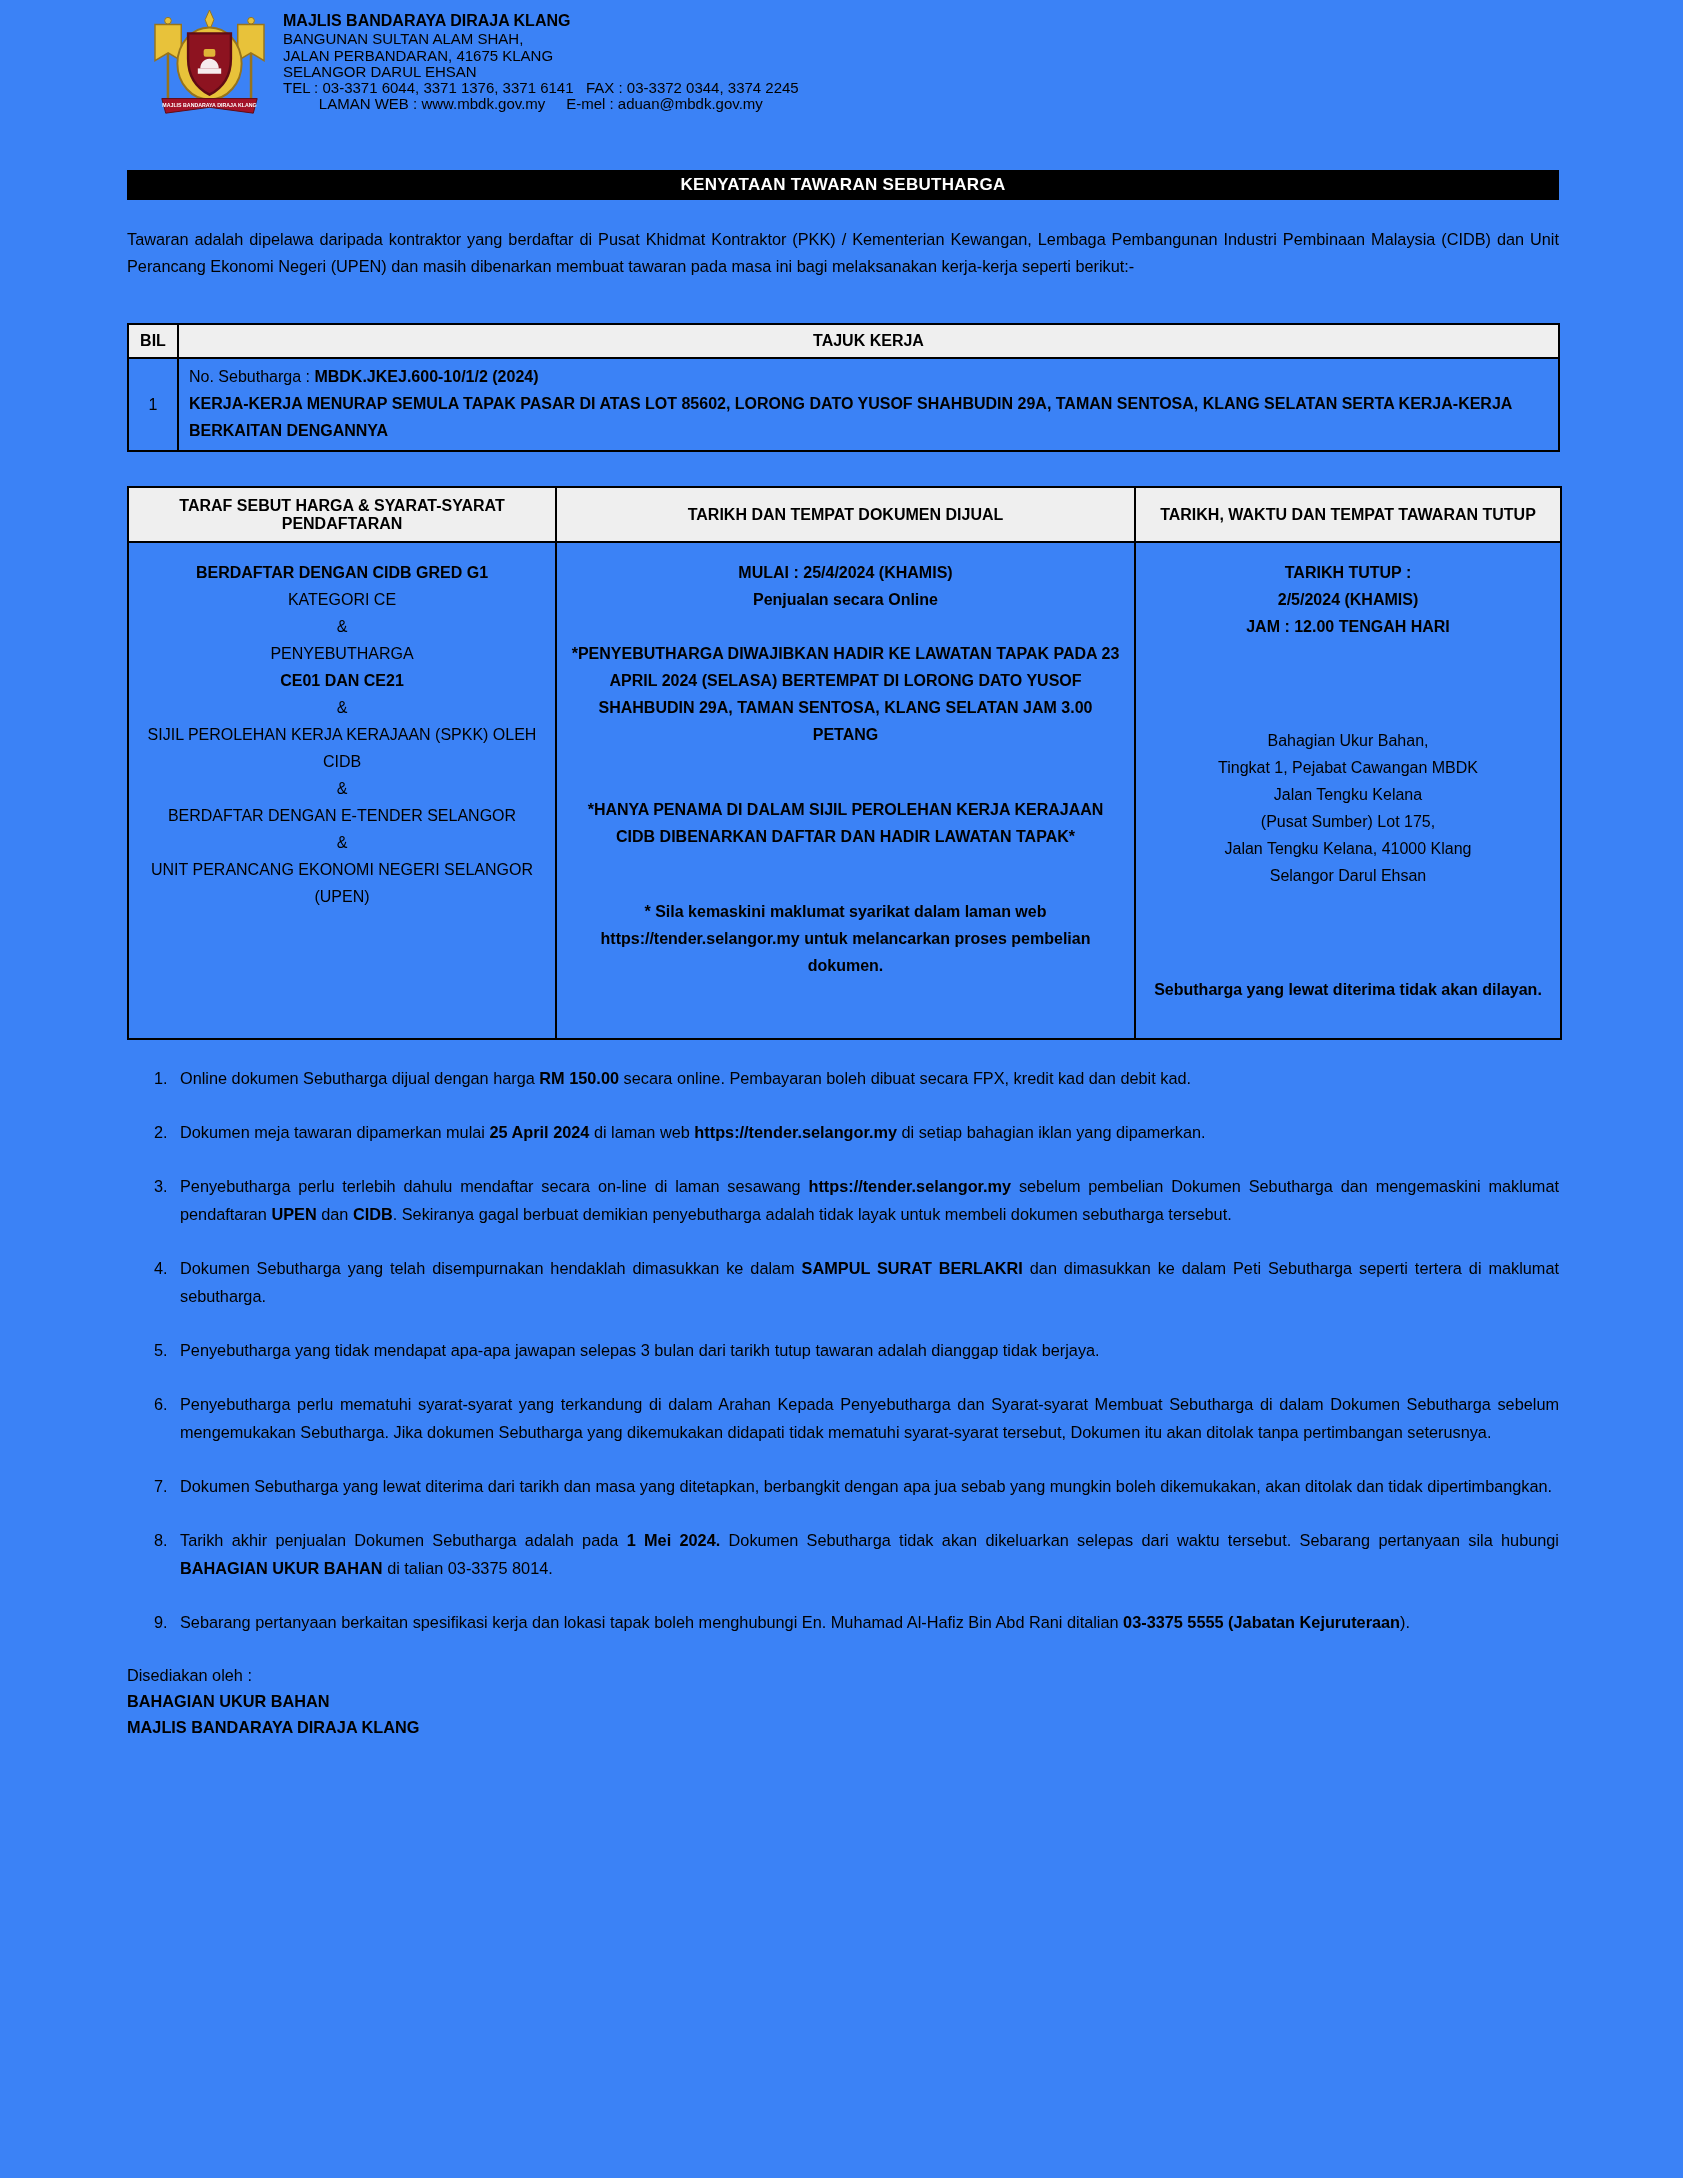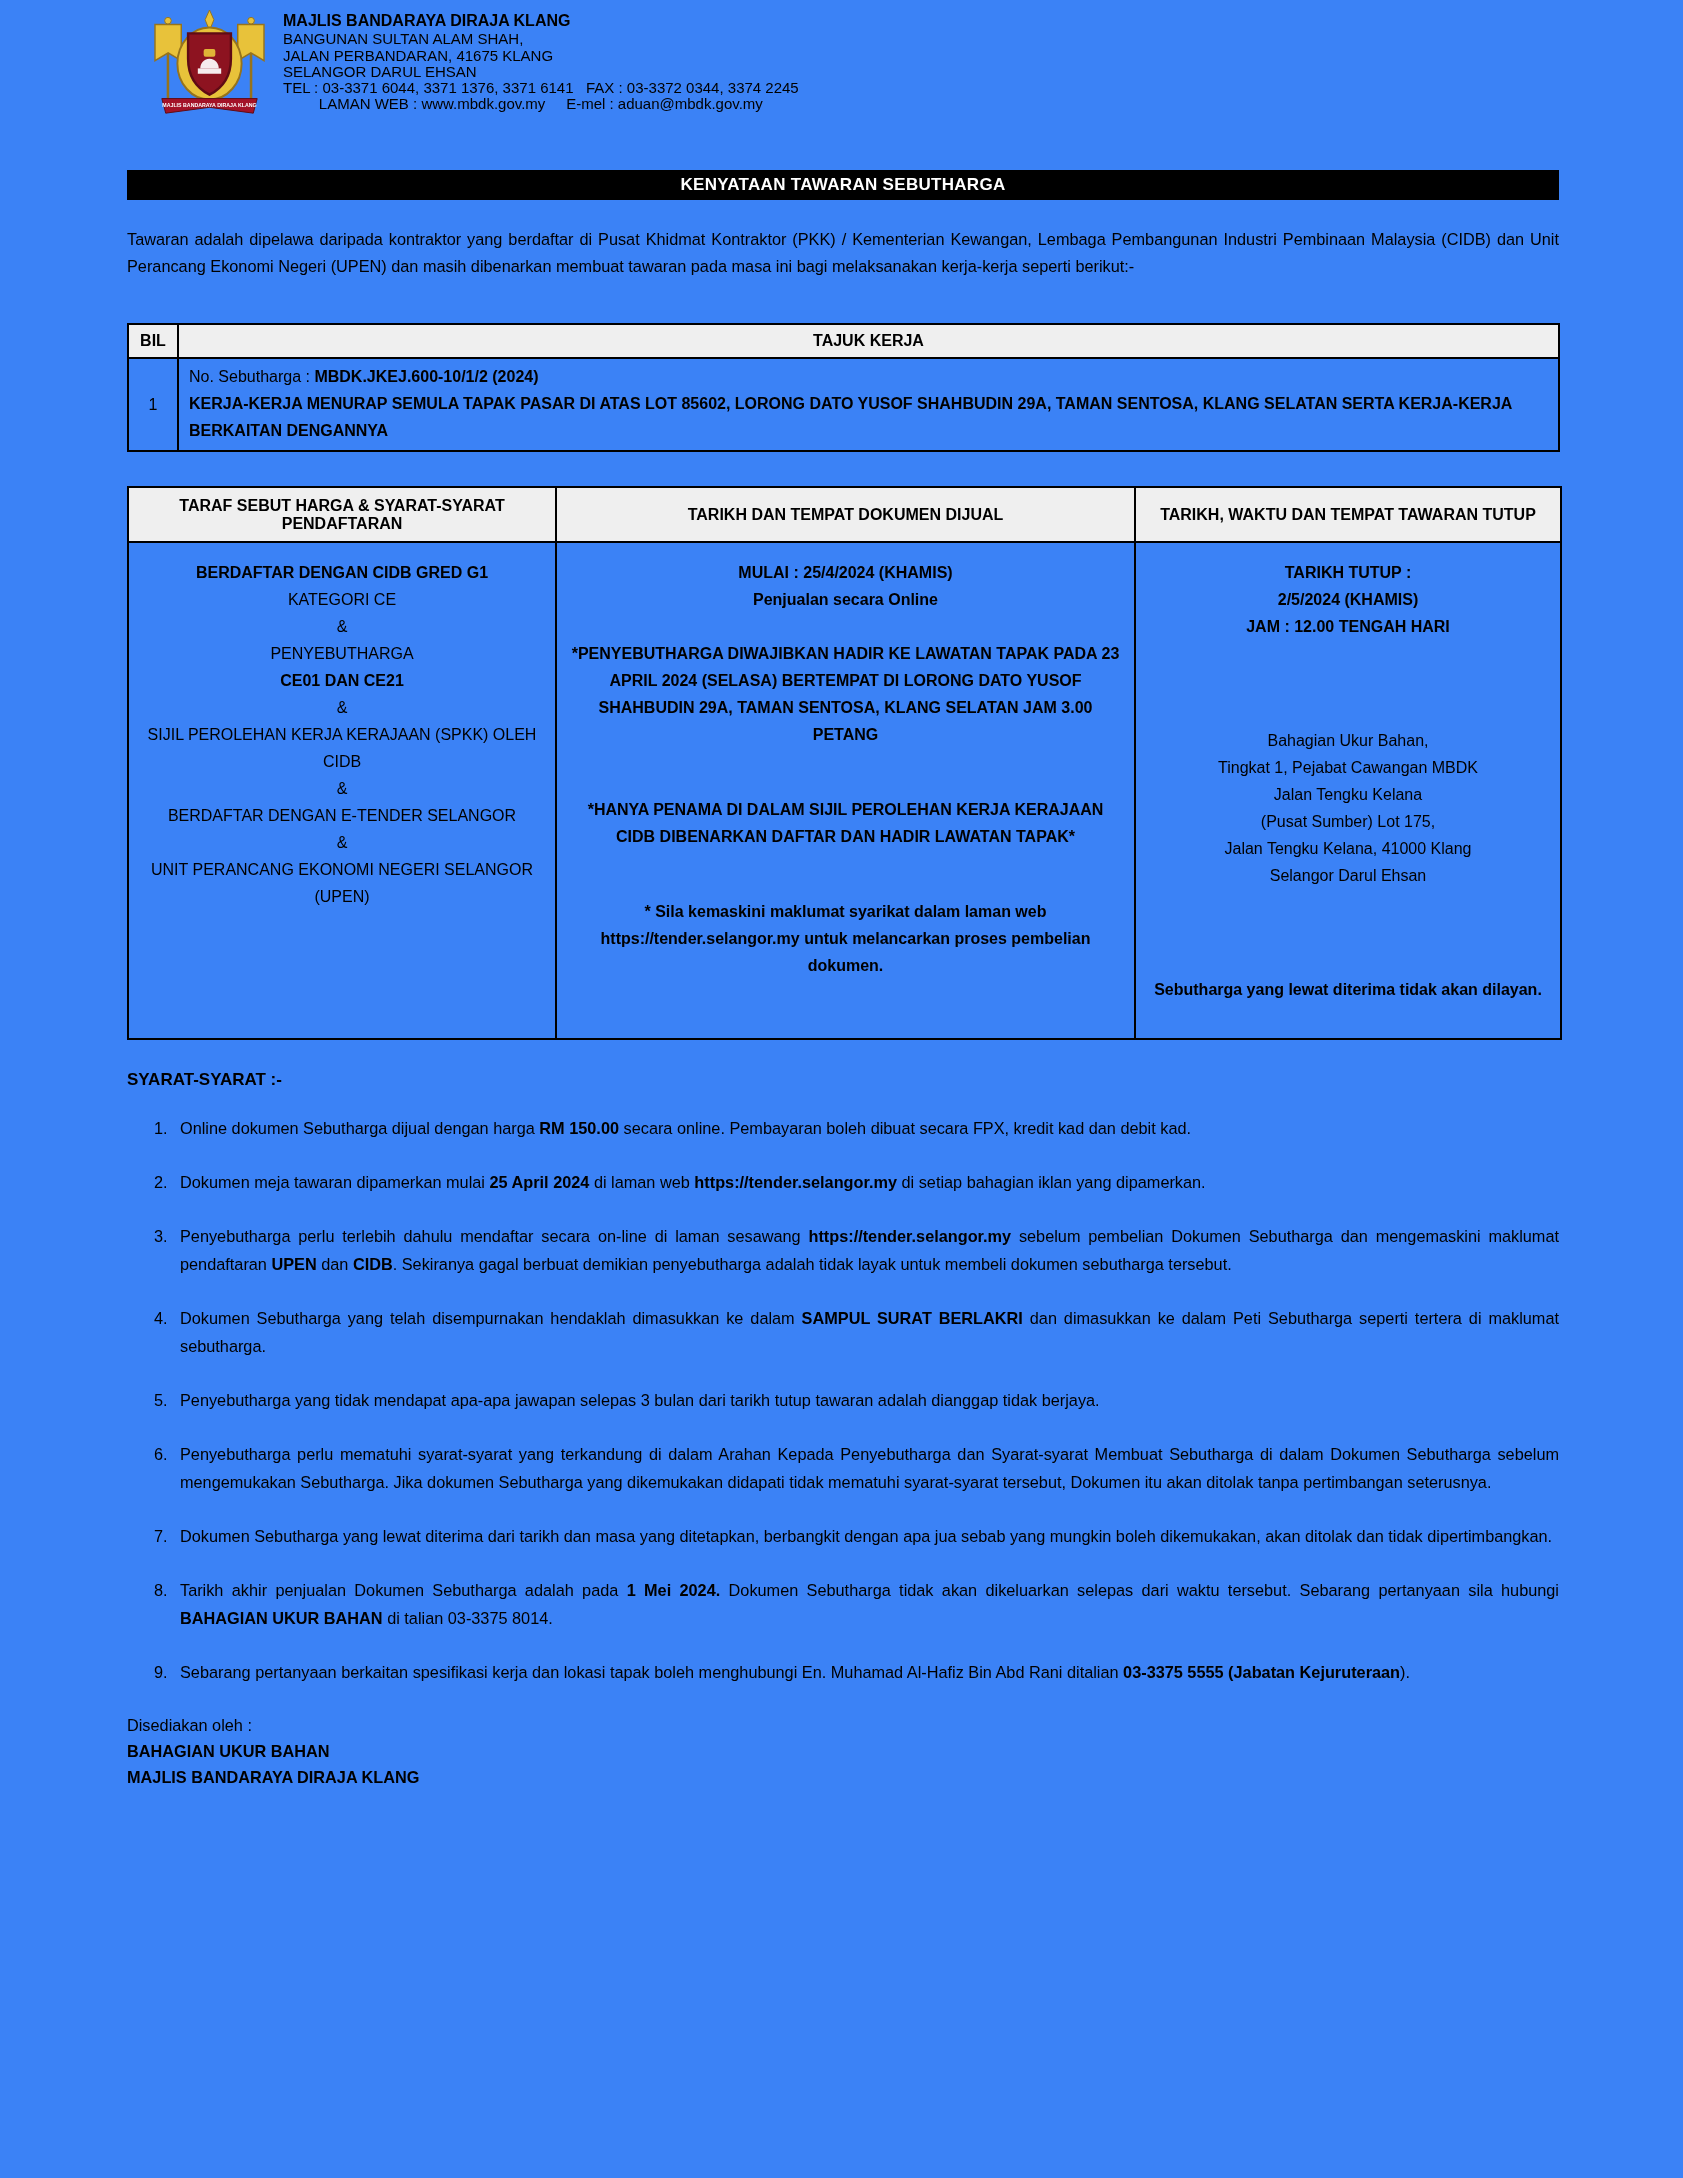--- a/index.html
+++ b/index.html
@@ -169,21 +169,20 @@
               <div class="ln">Jalan Tengku Kelana</div>
               <div class="ln">(Pusat Sumber) Lot 175,</div>
               <div class="ln">Jalan Tengku Kelana, 41000 Klang</div>
               <div class="ln">Selangor Darul Ehsan</div>
               <div class="ln b gap-lg">Sebutharga yang lewat diterima tidak akan dilayan.</div>
             </td>
         </tr>
       </tbody>
     </table>
 
-    <div class="cond-heading">SYARAT-SYARAT :-</div>
     <ol class="cond-list">
       <li class="cond">
         <span class="num">1.</span>
         <span><span>Online dokumen Sebutharga dijual dengan harga </span><b>RM 150.00</b><span> secara online. Pembayaran boleh dibuat secara FPX, kredit kad dan debit kad.</span></span>
       </li>
       <li class="cond">
         <span class="num">2.</span>
         <span><span>Dokumen meja tawaran dipamerkan mulai </span><b>25 April 2024</b><span> di laman web </span><b>https://tender.selangor.my</b><span> di setiap bahagian iklan yang dipamerkan.</span></span>
       </li>
       <li class="cond">

